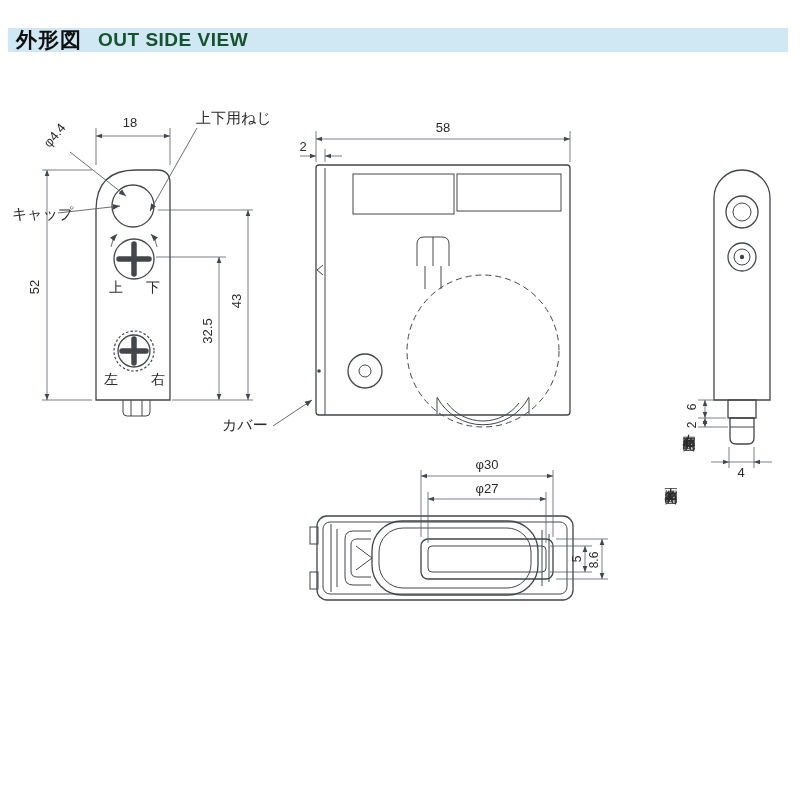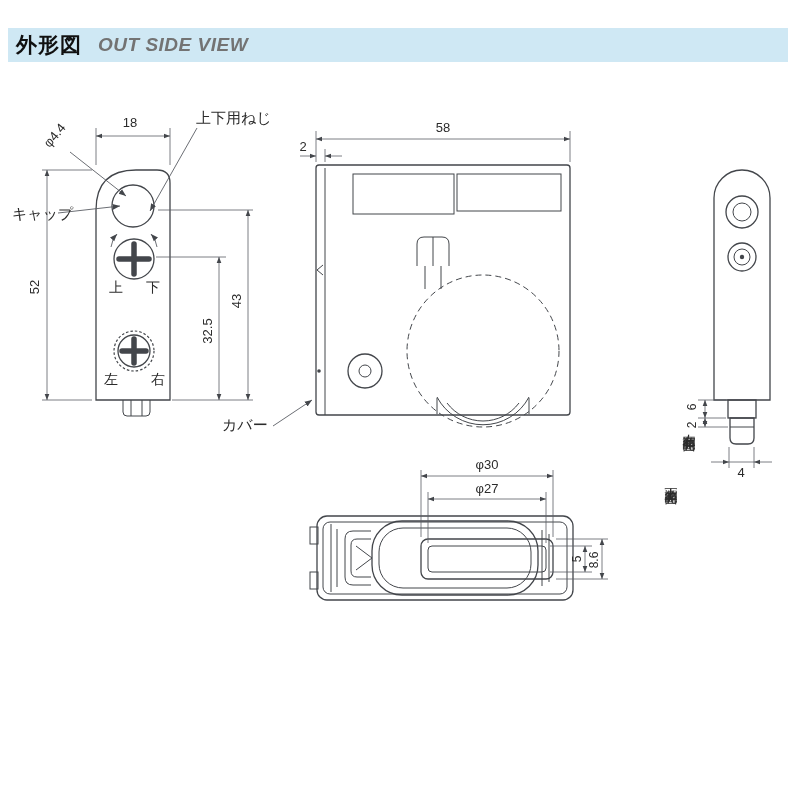--- a/index.html
+++ b/index.html
@@ -1,21 +1,21 @@
 <!DOCTYPE html>
 <html><head>
 <meta charset="utf-8">
 <style>
   html,body{margin:0;padding:0;background:#fff;}
   .screen{position:relative;width:800px;height:800px;background:#ffffff;overflow:hidden;
           font-family:"Liberation Sans",sans-serif;}
-  .header{position:absolute;left:8px;top:28px;width:780px;height:34px;background:#cfe8f4;
+  .header{position:absolute;left:8px;top:28px;width:780px;height:24px;background:#cfe8f4;
           display:flex;align-items:center;padding-left:8px;box-sizing:border-box;}
   .header .jp{font-size:21px;font-weight:bold;color:#101010;letter-spacing:1px;}
-  .header .en{font-size:19px;font-weight:bold;color:#737373;margin-left:16px;letter-spacing:.5px;font-style:italic;}
+  .header .en{font-size:19px;font-weight:bold;color:#14532d;margin-left:16px;letter-spacing:.5px;}
   svg{position:absolute;left:0;top:0;}
   svg .main{stroke:#43464b;stroke-width:1.3;fill:none;}
   svg .med{stroke:#43464b;stroke-width:1;fill:none;}
   svg .thin{stroke:#5a5e64;stroke-width:0.8;fill:none;}
   svg .lead{stroke:#5a5e64;stroke-width:0.9;fill:none;}
   svg .thick{stroke:#43464b;stroke-width:5.5;stroke-linecap:round;fill:none;}
   svg .dash{stroke:#43464b;stroke-width:1;fill:none;stroke-dasharray:6 4;}
   svg .knurl{stroke:#43464b;stroke-width:1.2;fill:none;stroke-dasharray:2.5 2;}
   svg text{fill:#2b2b2b;font-family:"Liberation Sans",sans-serif;}
   svg .dim{font-size:13px;}

